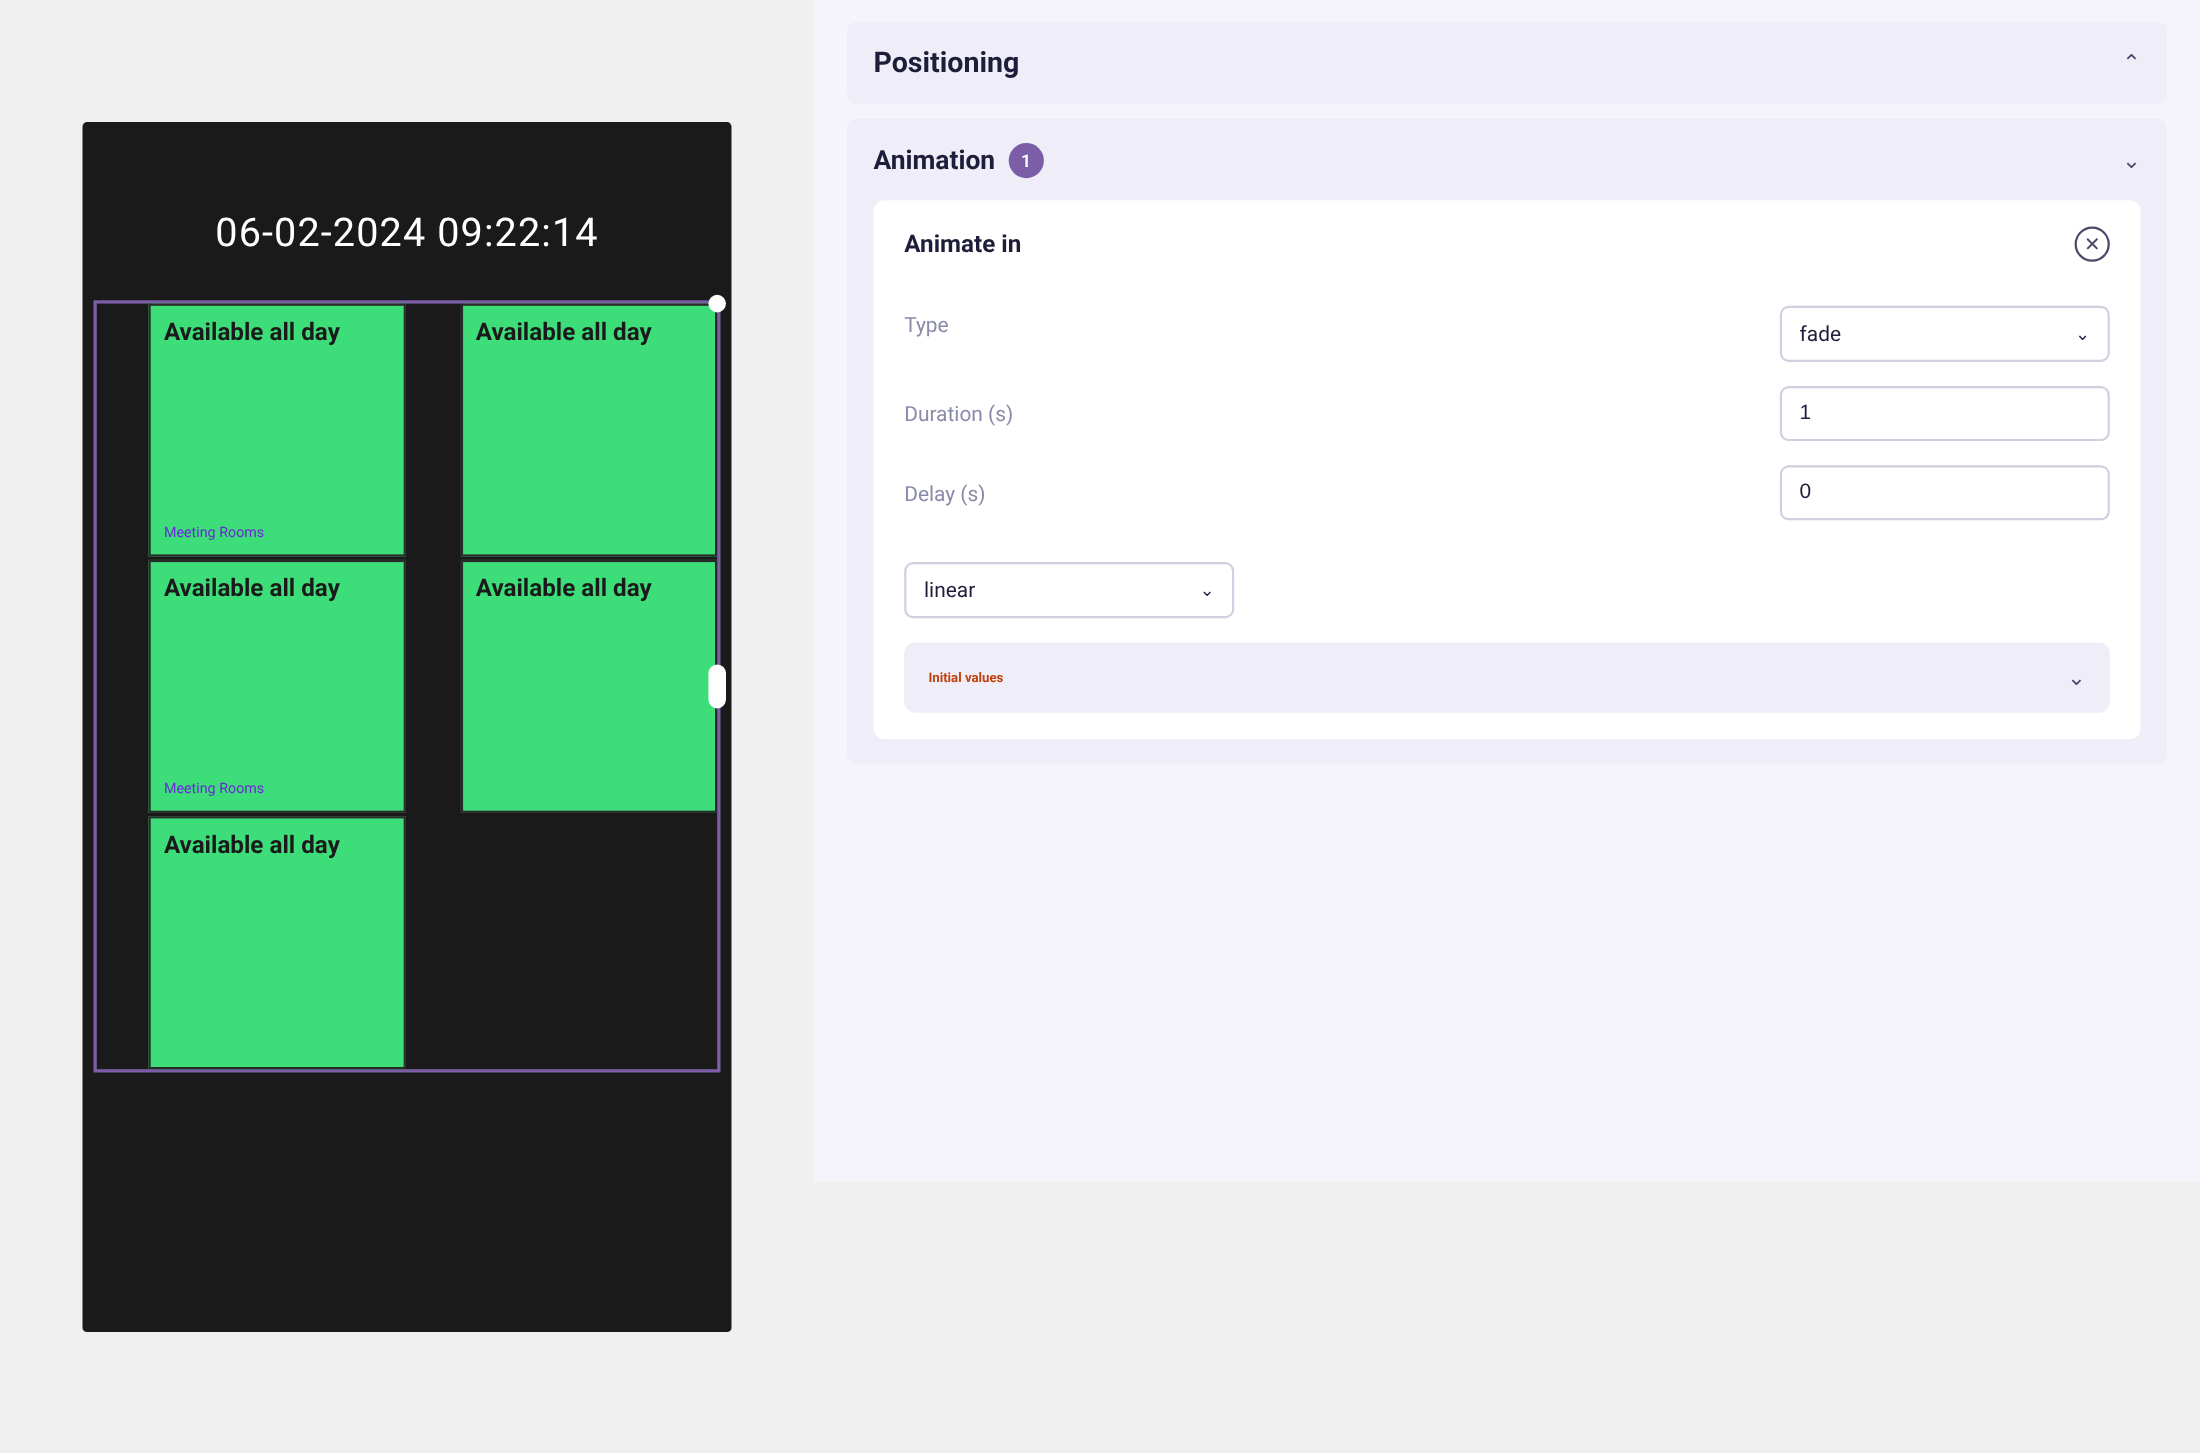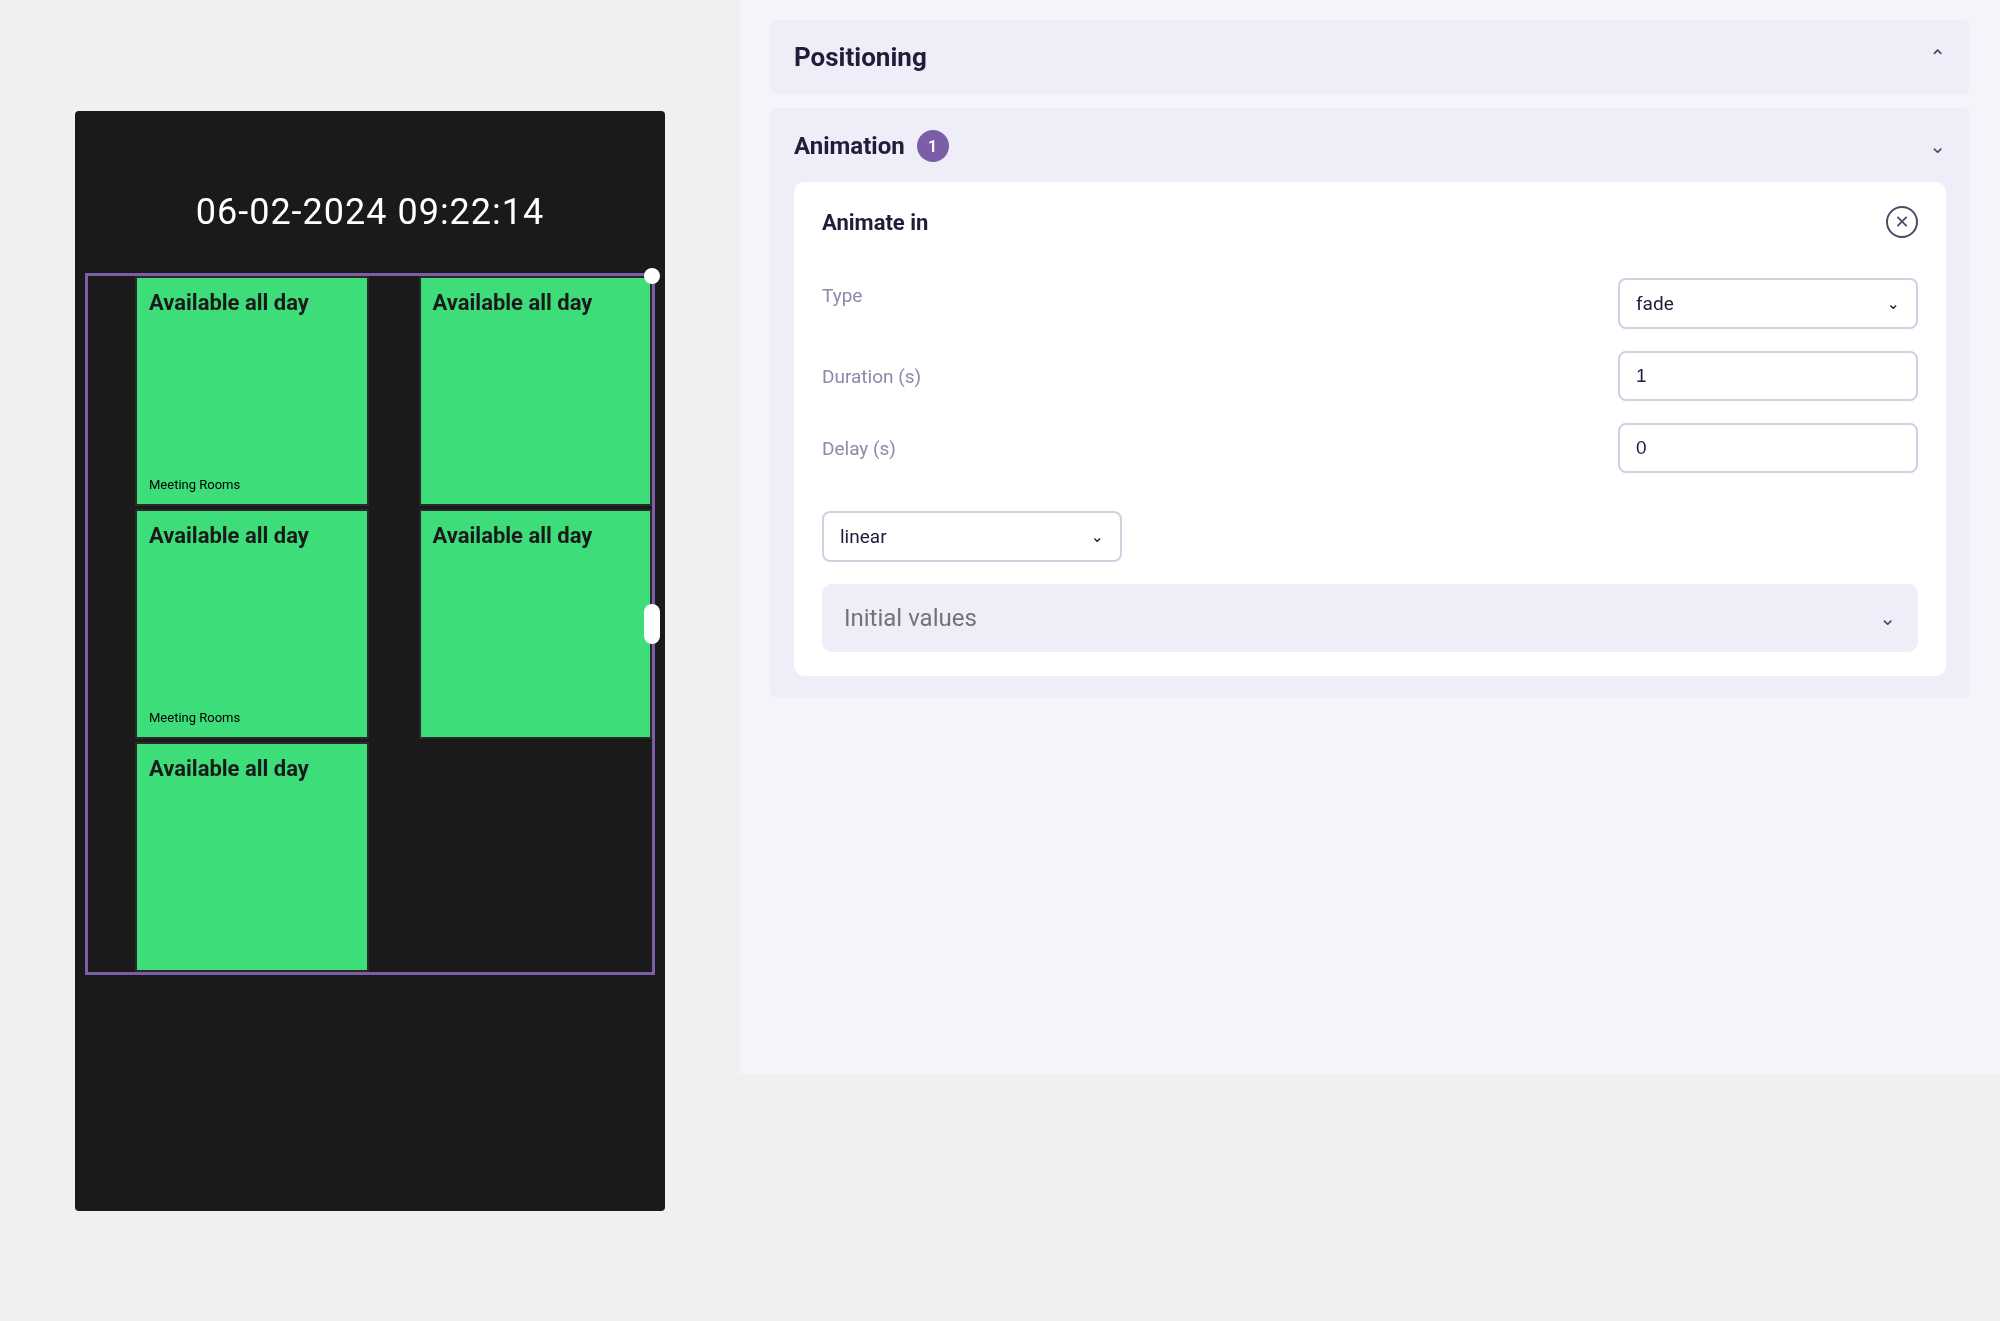--- a/index.html
+++ b/index.html
@@ -69,21 +69,21 @@
     }
 
     .grid-item-title {
       font-size: 22px;
       font-weight: 700;
       color: #1a1a1a;
     }
 
     .grid-item-label {
       font-size: 13px;
-      color: #000000;
+      color: #6d28d9;
       font-weight: 400;
     }
 
     .drag-handle-top {
       position: absolute;
       top: -8px;
       right: -8px;
       width: 16px;
       height: 16px;
       background: white;
@@ -274,23 +274,23 @@
 
     .initial-values-header {
       display: flex;
       align-items: center;
       justify-content: space-between;
       padding: 20px 22px;
       cursor: pointer;
     }
 
     .initial-values-title {
-      font-size: 24px;
-      font-weight: 400;
-      color: #737373;
+      font-size: 12px;
+      font-weight: 700;
+      color: #c2410c;
     }
   </style>
 </head>
 <body>
 
 <div class="left-panel">
   <div class="preview-container">
     <div class="datetime-display">06-02-2024 09:22:14</div>
 
     <div class="grid-container">

